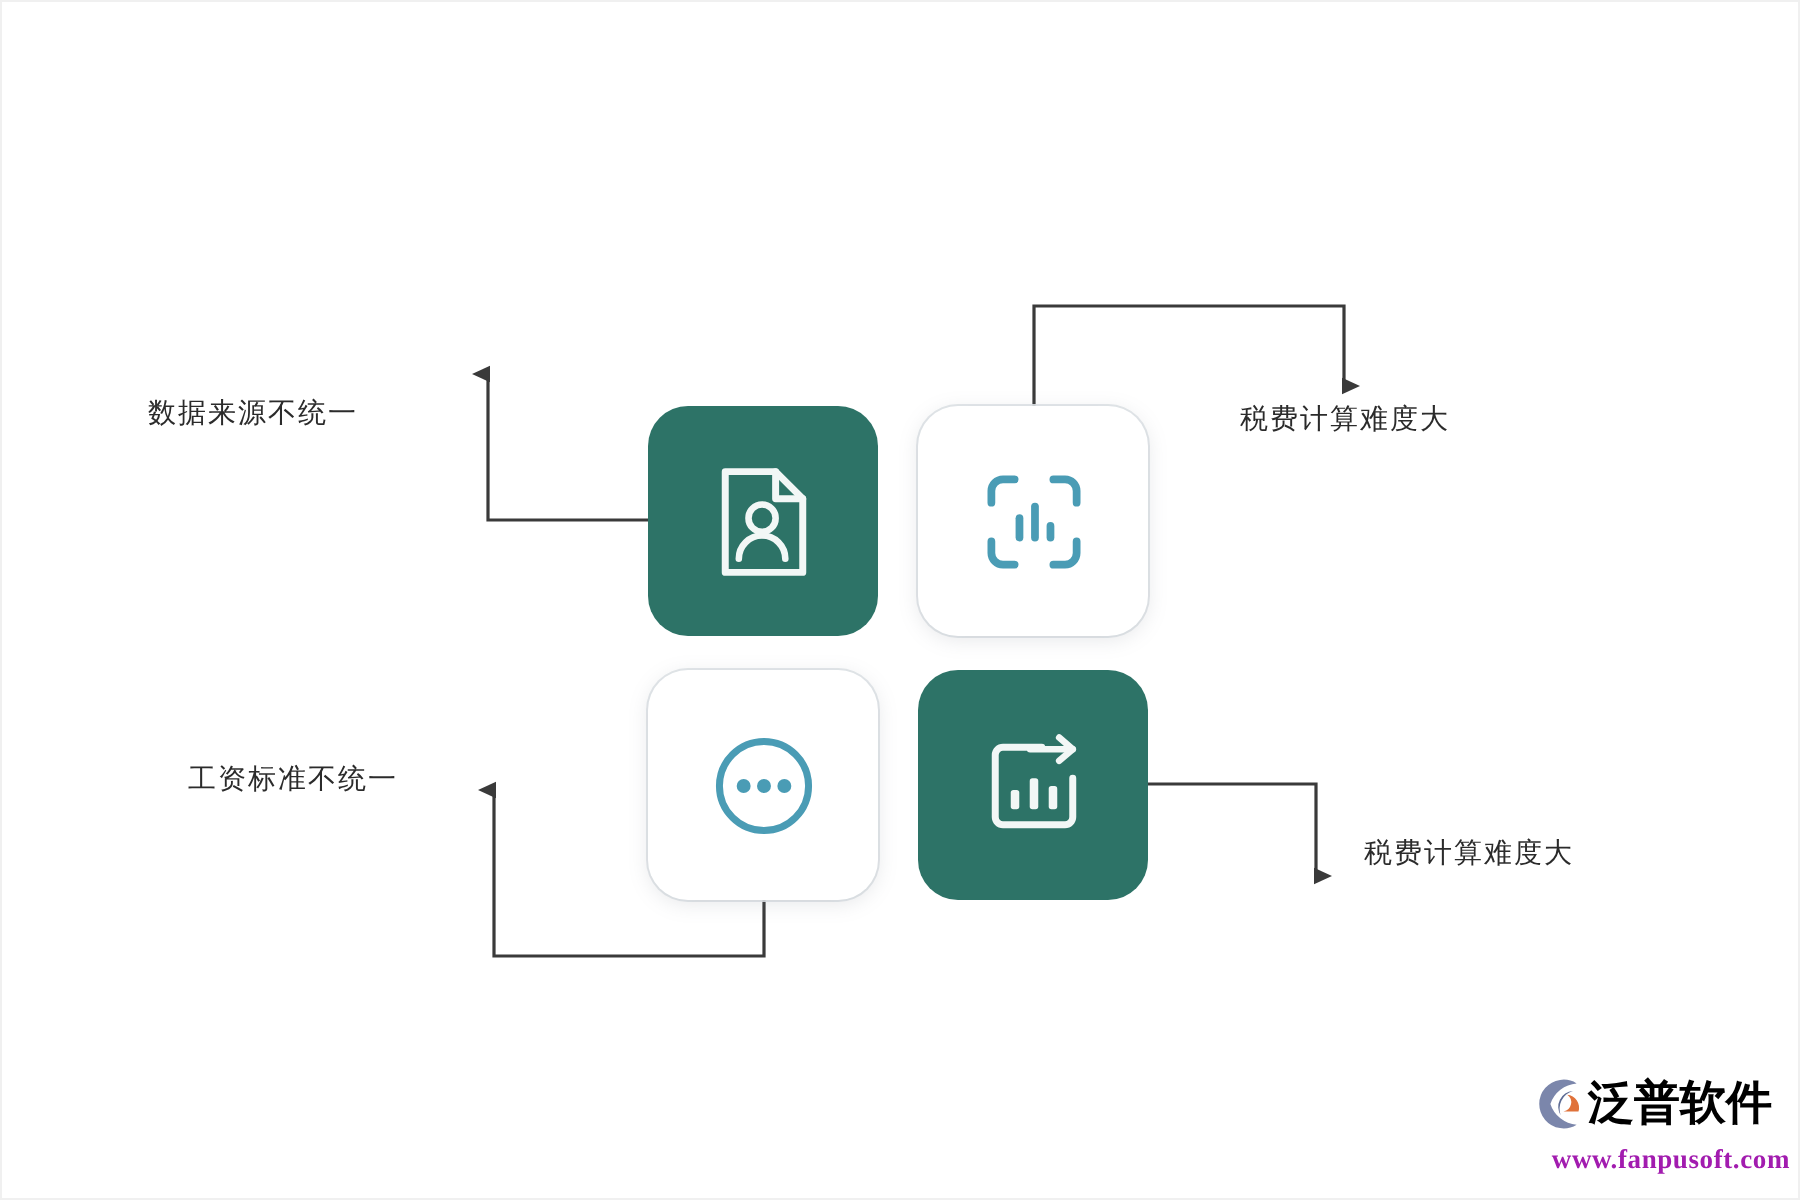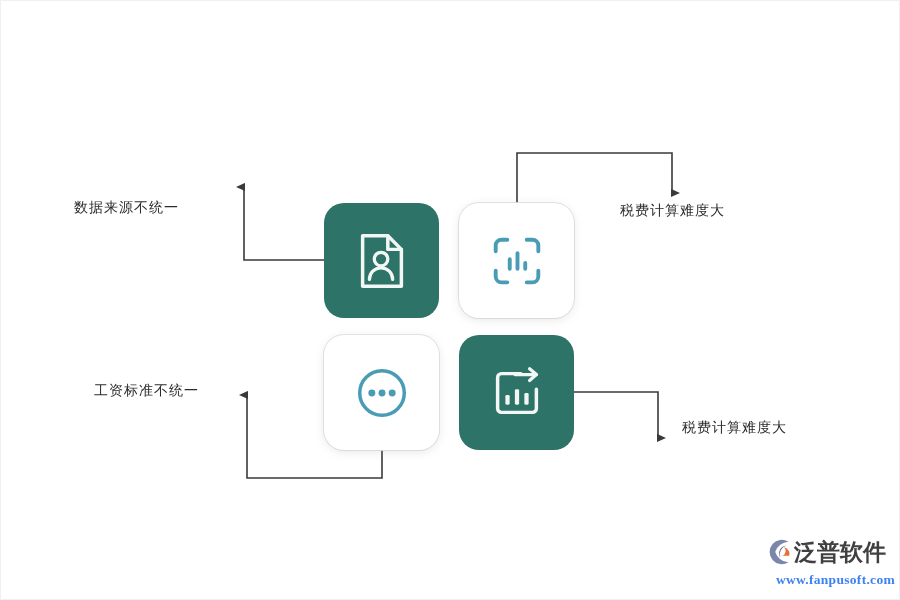--- a/index.html
+++ b/index.html
@@ -82,30 +82,30 @@
     height: 58px;
   }
   .wm-row {
     display: flex;
     align-items: center;
     height: 34px;
   }
   .wm-mark { width: 30px; height: 30px; display: block; }
   .wm-name {
     font-size: 23px;
-    color: #404040;
+    color: #000000;
     font-weight: bold;
     letter-spacing: 0px;
     margin-left: 1px;
     line-height: 1;
     font-family: "DejaVu Sans", sans-serif;
   }
   .wm-url {
     font-size: 13.5px;
-    color: #3b82f6;
+    color: #a21caf;
     font-weight: bold;
     letter-spacing: 0.3px;
     margin-top: 3px;
     font-family: "Liberation Serif", serif;
     text-align: right;
   }
 </style>
 </head>
 <body>
 

